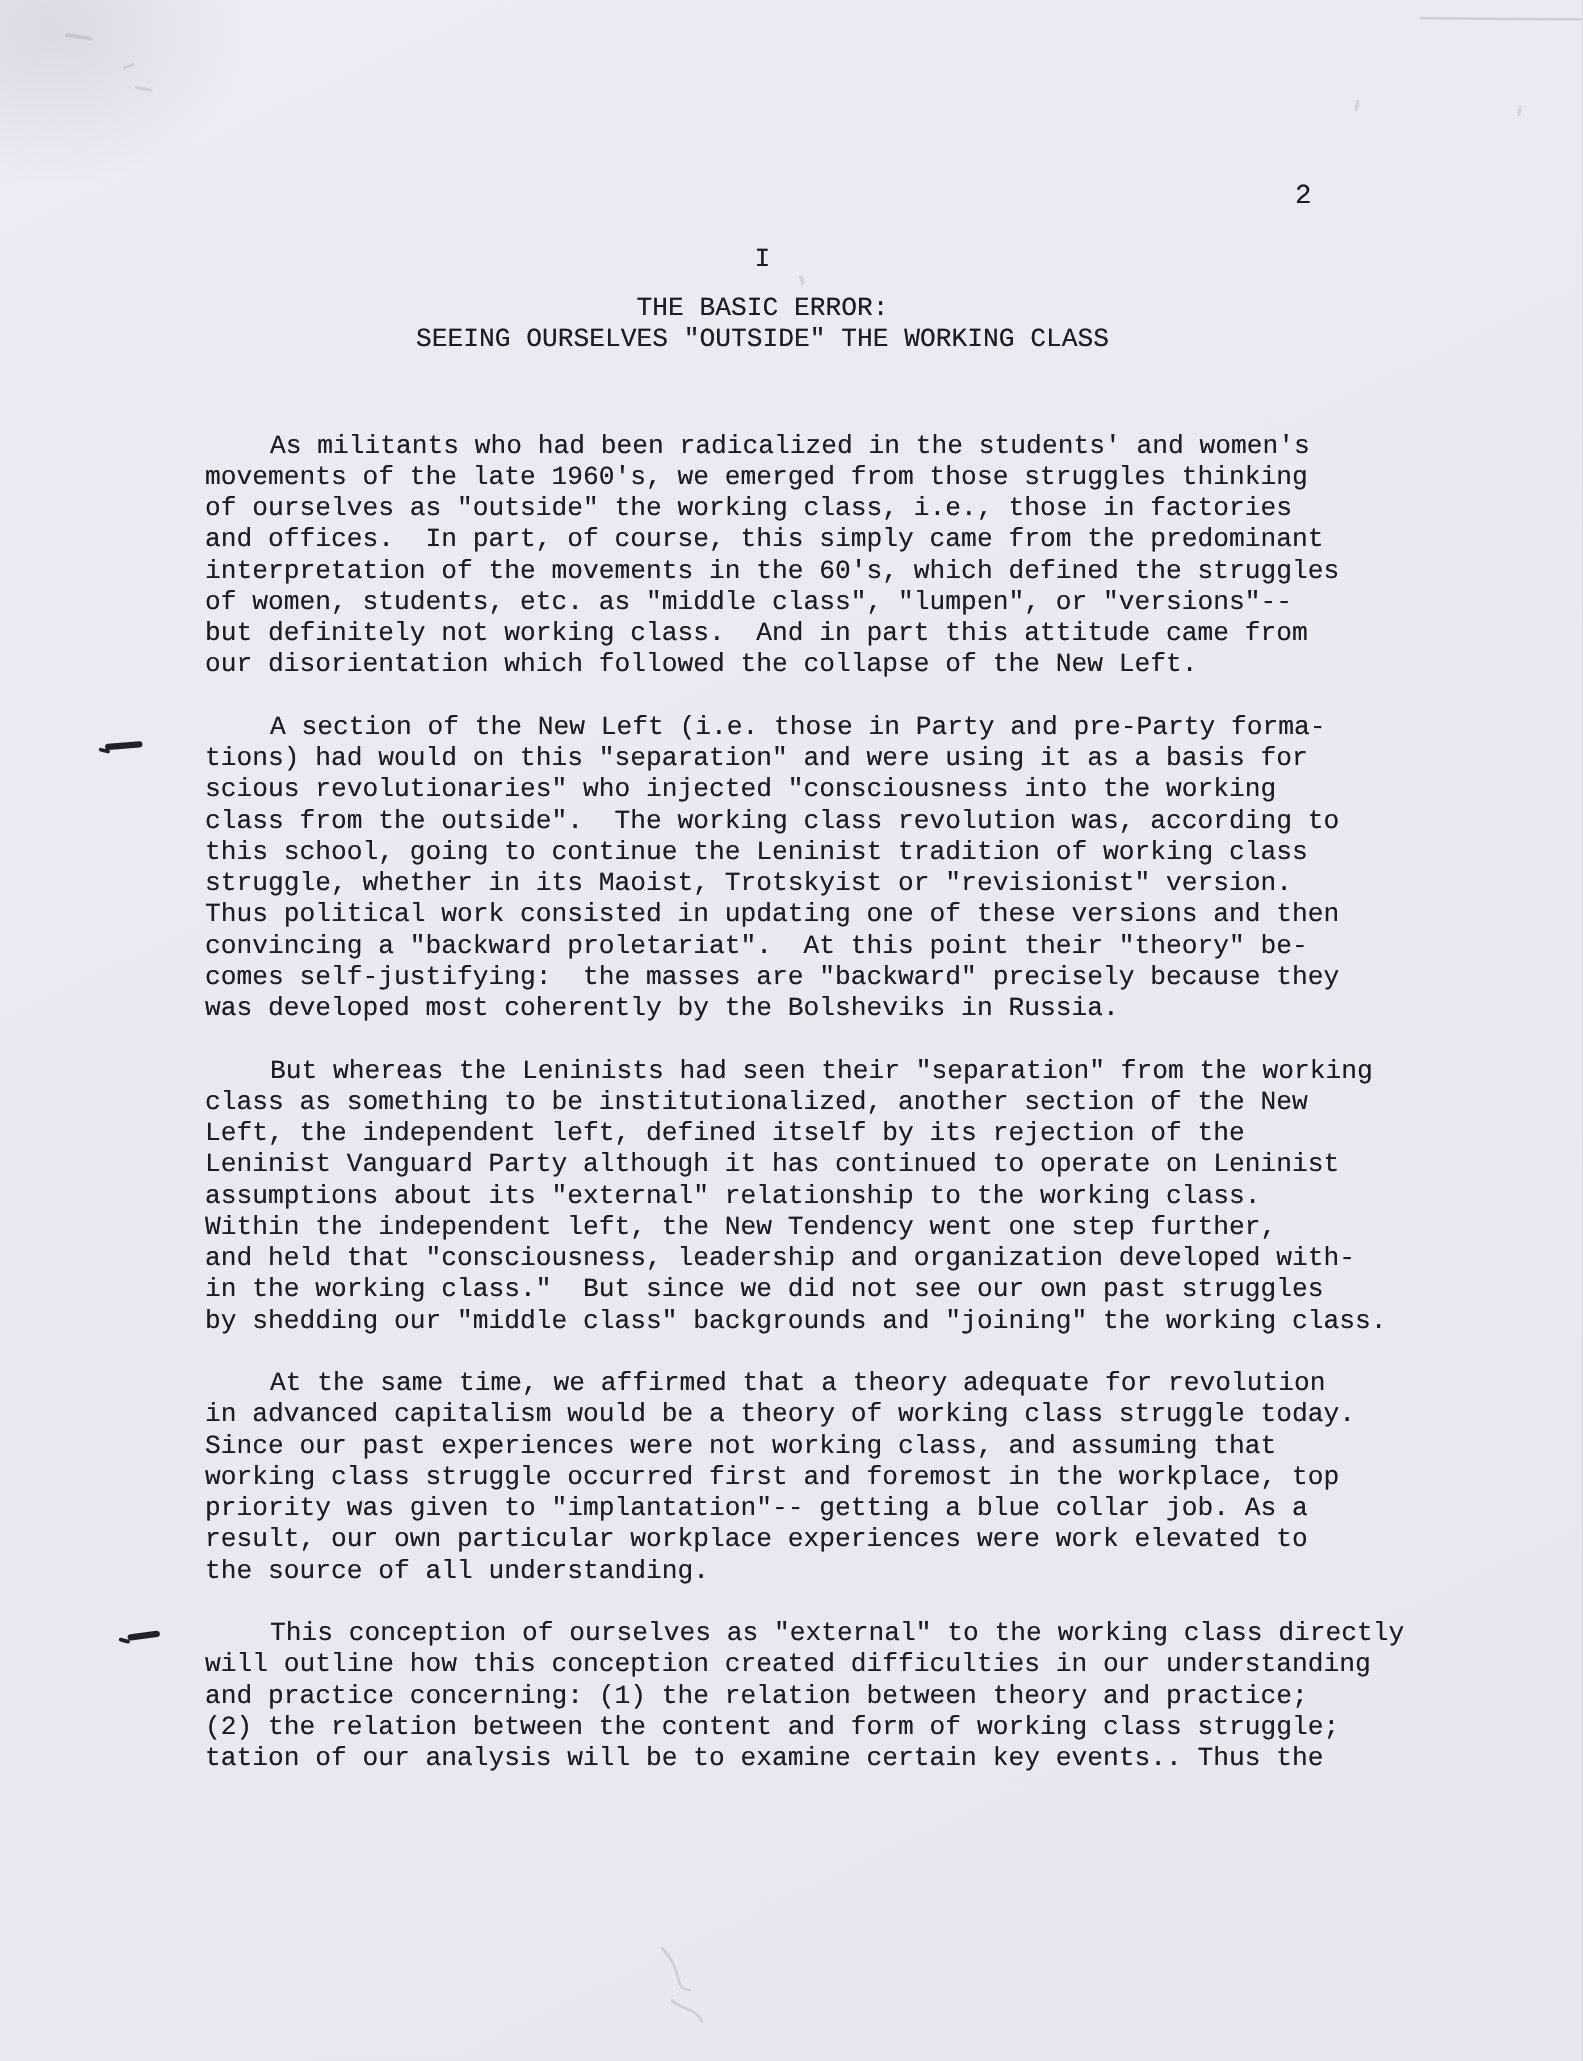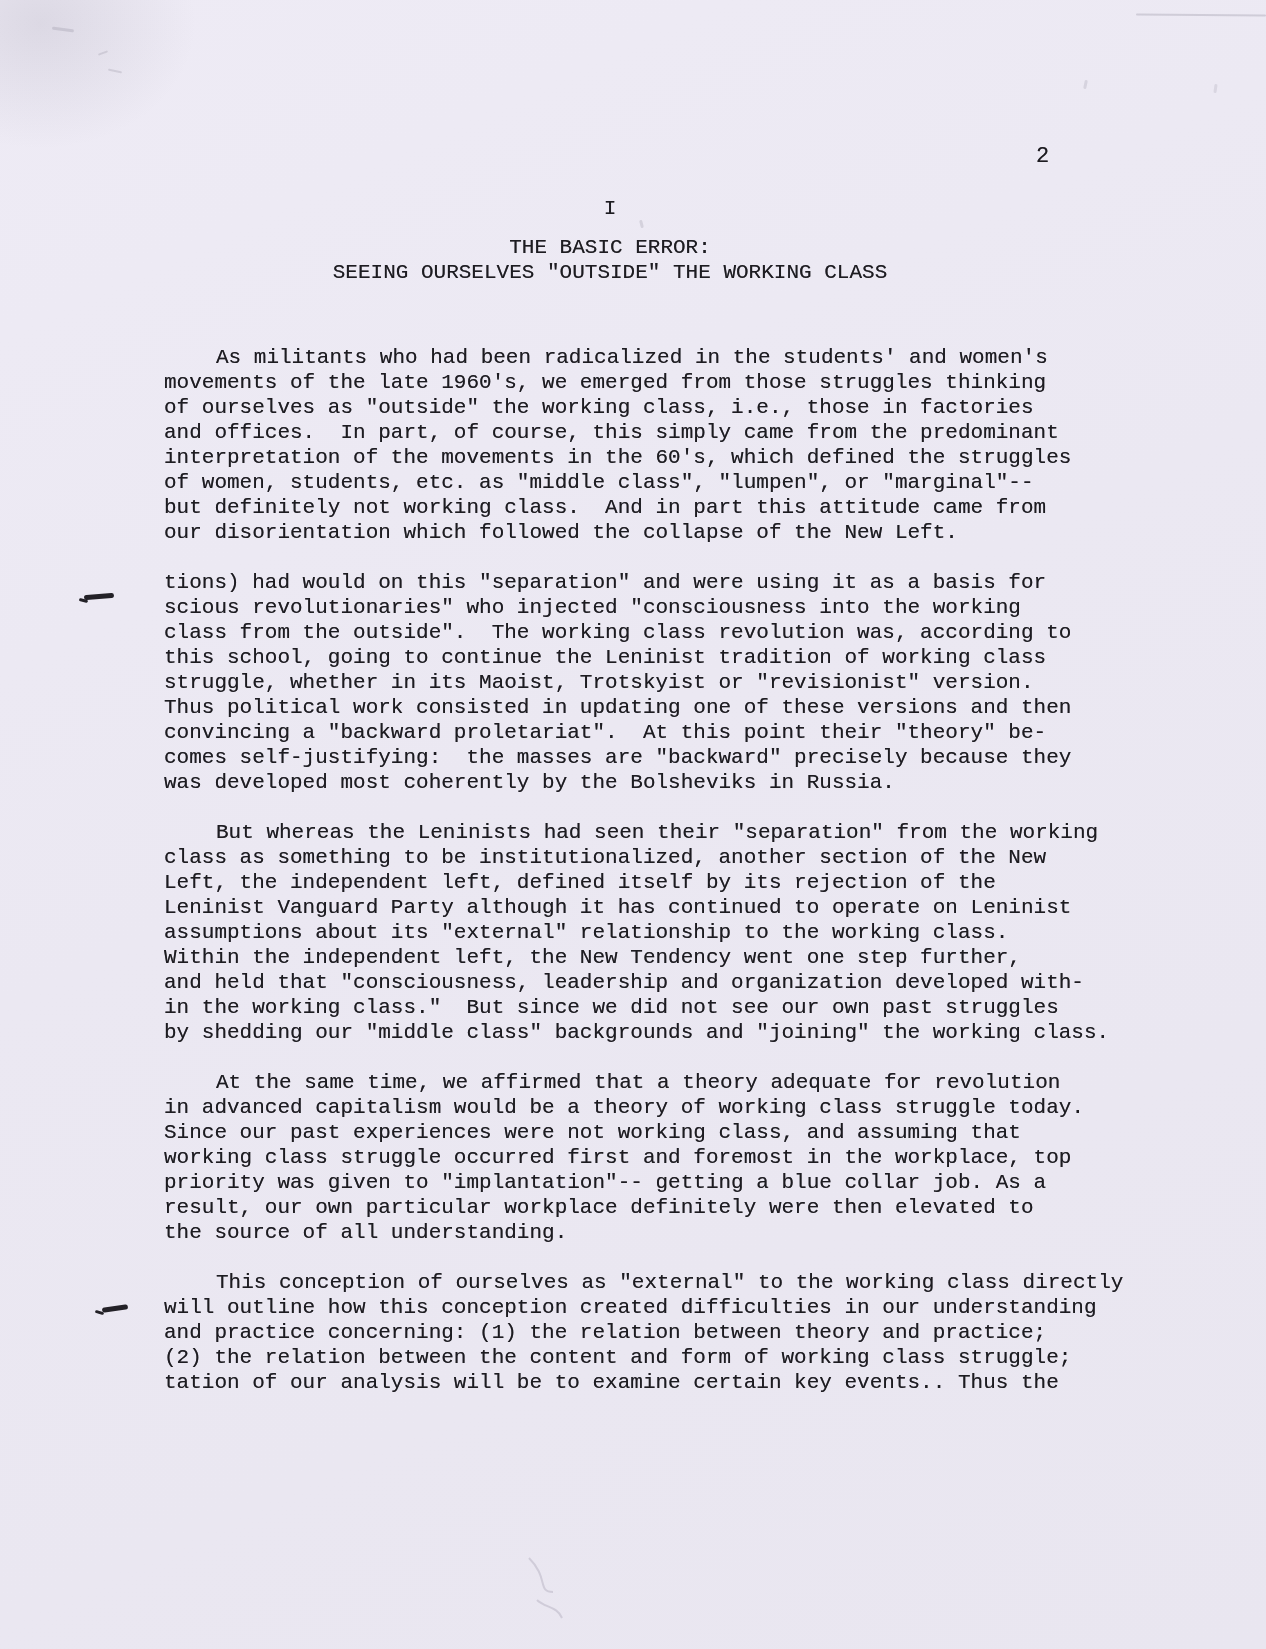--- a/index.html
+++ b/index.html
@@ -72,25 +72,26 @@
     <div class="title2">SEEING OURSELVES "OUTSIDE" THE WORKING CLASS</div>
   </div>
 
   <div class="body">
       <div class="para">
         <div class="line first"><span>As militants who had been radicalized in the students' and women's</span></div>
         <div class="line"><span>movements of the late 1960's, we emerged from those struggles thinking</span></div>
         <div class="line"><span>of ourselves as "outside" the working class, i.e., those in factories</span></div>
         <div class="line"><span>and offices.  In part, of course, this simply came from the predominant</span></div>
         <div class="line"><span>interpretation of the movements in the 60's, which defined the struggles</span></div>
-        <div class="line"><span>of women, students, etc. as "middle class", "lumpen", or "marginal"--</span></div>
+        <div class="line"><span>of women, students, etc. as "middle class", "lumpen", or "versions"--</span></div>
         <div class="line"><span>but definitely not working class.  And in part this attitude came from</span></div>
         <div class="line"><span>our disorientation which followed the collapse of the New Left.</span></div>
       </div>
       <div class="para">
+        <div class="line first"><span>A section of the New Left (i.e. those in Party and pre-Party forma-</span></div>
         <div class="line"><span>tions) had would on this "separation" and were using it as a basis for</span></div>
         <div class="line"><span>scious revolutionaries" who injected "consciousness into the working</span></div>
         <div class="line"><span>class from the outside".  The working class revolution was, according to</span></div>
         <div class="line"><span>this school, going to continue the Leninist tradition of working class</span></div>
         <div class="line"><span>struggle, whether in its Maoist, Trotskyist or "revisionist" version.</span></div>
         <div class="line"><span>Thus political work consisted in updating one of these versions and then</span></div>
         <div class="line"><span>convincing a "backward proletariat".  At this point their "theory" be-</span></div>
         <div class="line"><span>comes self-justifying:  the masses are "backward" precisely because they</span></div>
         <div class="line"><span>was developed most coherently by the Bolsheviks in Russia.</span></div>
       </div>
@@ -104,21 +105,21 @@
         <div class="line"><span>and held that "consciousness, leadership and organization developed</span><span class="u"> with-</span></div>
         <div class="line"><span class="u">in</span><span> the working class."  But since we did not see our own past struggles</span></div>
         <div class="line"><span>by shedding our "middle class" backgrounds and "joining" the working class.</span></div>
       </div>
       <div class="para">
         <div class="line first"><span>At the same time, we affirmed that a theory adequate for revolution</span></div>
         <div class="line"><span>in advanced capitalism would be a theory of working class struggle</span><span class="u"> today</span><span>.</span></div>
         <div class="line"><span>Since our past experiences were not working class, and assuming that</span></div>
         <div class="line"><span>working class struggle occurred first and foremost in the workplace, top</span></div>
         <div class="line"><span>priority was given to "implantation"-- getting a blue collar job. As a</span></div>
-        <div class="line"><span>result, our own particular workplace definitely were then elevated to</span></div>
+        <div class="line"><span>result, our own particular workplace experiences were work elevated to</span></div>
         <div class="line"><span>the source of all understanding.</span></div>
       </div>
       <div class="para">
         <div class="line first"><span>This conception of ourselves as "external" to the working class directly</span></div>
         <div class="line"><span>will outline how this conception created difficulties in our understanding</span></div>
         <div class="line"><span>and practice concerning: (1) the relation between theory and practice;</span></div>
         <div class="line"><span>(2) the relation between the content and form of working class struggle;</span></div>
         <div class="line"><span>tation of our analysis will be to examine certain key events.. Thus the</span></div>
       </div>
     </div>

